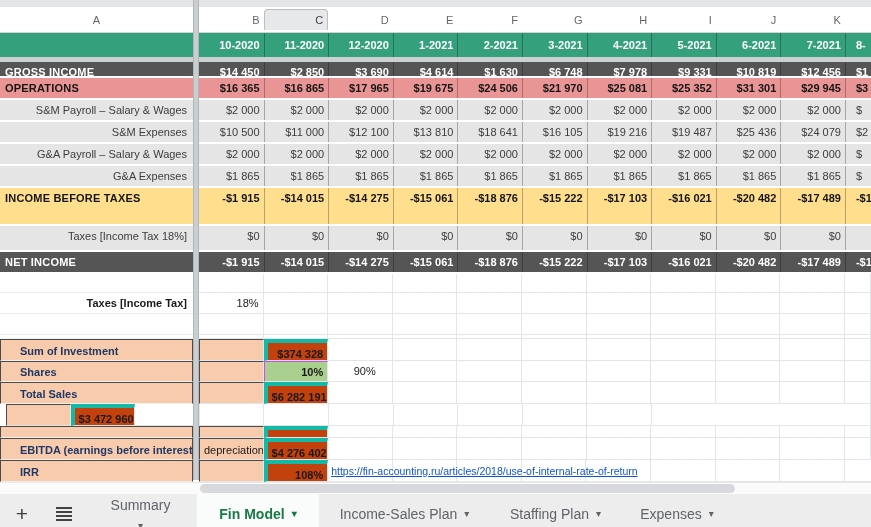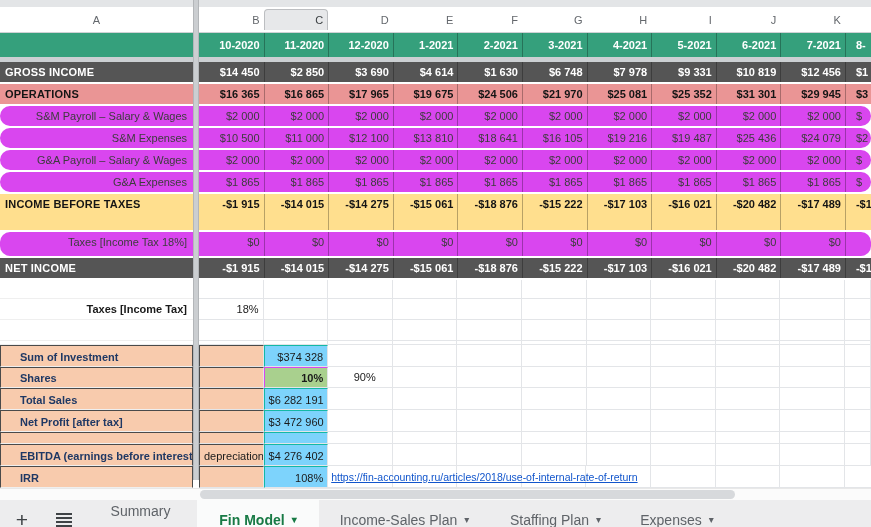--- a/index.html
+++ b/index.html
@@ -17,32 +17,32 @@
   .cell{width:64.6px;flex:none;box-sizing:border-box;text-align:right;padding:0 4px;
         white-space:nowrap;overflow:hidden;}
   .partial{flex:1;text-align:left;padding:0 0 0 10px;overflow:hidden;white-space:nowrap;}
   
   .main{height:20px;line-height:20px;margin-bottom:2px;}
   .main .cell + .cell,.main .partial{border-left:1px solid rgba(0,0,0,0.28);}
   .r-green{background:#35a07c;color:#fff;font-weight:bold;}
   .r-dark{background:#555555;color:#fff;font-weight:bold;}
   .r-red{background:#ea9595;color:#151515;font-weight:bold;}
   .r-yellow{background:#ffdf8e;color:#151515;font-weight:bold;}
-  .r-sub{background:#d946ef;color:#3c3c3c;border-radius:10px;}
+  .r-sub{background:#e5e5e5;color:#3c3c3c;}
   .greenrow{height:24px;line-height:24px;margin-bottom:0;}
   .lbl-left{text-align:left;padding-left:5px;letter-spacing:.2px;}
   .lbl-right{text-align:right;padding-right:6px;}
   .hdivider{height:5px;background:#ccd0d3;}
   
   .low .cell,.low .partial{border-right:1px solid #e3e5e8;border-bottom:1px solid #e3e5e8;}
   .low .acell{border-bottom:1px solid #efefef;}
   .lowlabel{font-weight:bold;text-align:right;padding-right:6px;}
   .peach{background:#f8cbad;border:1px solid #4a4a4a;}
   .blklbl{font-weight:bold;color:#1f3864;text-align:left;padding-left:19px;}
-  .yellowc{background:#7dd3fc;border:1px solid #14b8a6;font-weight:normal;}
+  .yellowc{background:#c2410c;border:4px solid #14b8a6;font-weight:bold;}
   .greenc{background:#a9d08e;border:1px solid #d946ef;font-weight:bold;}
   .linkarea{flex:1;overflow:hidden;white-space:nowrap;border-bottom:1px solid #e3e5e8;
             background-image:repeating-linear-gradient(90deg,transparent 0 63.6px,#e3e5e8 63.6px 64.6px);
             padding-left:3px;}
   .linkarea a{color:#1155cc;font-size:10.5px;text-decoration:underline;}
   .vdivider{position:absolute;left:193px;top:0;width:6px;height:480px;background:#cbced1;
             border-left:1px solid #b3b6b9;border-right:1px solid #b3b6b9;box-sizing:border-box;z-index:6;}
   
   .hscroll{position:relative;height:12px;background:#fbfbfb;border-top:1px solid #e8e8e8;box-sizing:border-box;}
   .hthumb{position:absolute;left:200px;top:1px;width:535px;height:9px;border-radius:5px;background:#d7d9dc;}
@@ -89,21 +89,21 @@
         <div class="cell">1-2021</div>
         <div class="cell">2-2021</div>
         <div class="cell">3-2021</div>
         <div class="cell">4-2021</div>
         <div class="cell">5-2021</div>
         <div class="cell">6-2021</div>
         <div class="cell">7-2021</div>
         <div class="cell partial">8-</div>
       </div>
       <div class="hdivider"></div>
-      <div class="row main r-dark" style="height: 20px; line-height: 20px; margin-bottom: 2px;">
+      <div class="row main r-dark" style="height: 14px; line-height: 20px; margin-bottom: 2px;">
         <div class="acell lbl-left">GROSS INCOME</div>
         <div class="spacer6"></div>
         <div class="cell">$14 450</div>
         <div class="cell">$2 850</div>
         <div class="cell">$3 690</div>
         <div class="cell">$4 614</div>
         <div class="cell">$1 630</div>
         <div class="cell">$6 748</div>
         <div class="cell">$7 978</div>
         <div class="cell">$9 331</div>
@@ -330,21 +330,20 @@
         <div class="cell"></div>
         <div class="cell"></div>
         <div class="cell"></div>
         <div class="cell"></div>
         <div class="cell"></div>
         <div class="cell"></div>
         <div class="cell"></div>
         <div class="cell partial"></div>
       </div>
       <div class="row low" style="height: 22px; line-height: 22px;">
-        <div class="acell peach blklbl">Net Profit [after tax]</div>
         <div class="spacer6"></div>
         <div class="cell peach" style="text-align: left;"></div>
         <div class="cell yellowc">$3 472 960</div>
         <div class="cell" style="padding-right: 16px;"></div>
         <div class="cell"></div>
         <div class="cell"></div>
         <div class="cell"></div>
         <div class="cell"></div>
         <div class="cell"></div>
         <div class="cell"></div>

